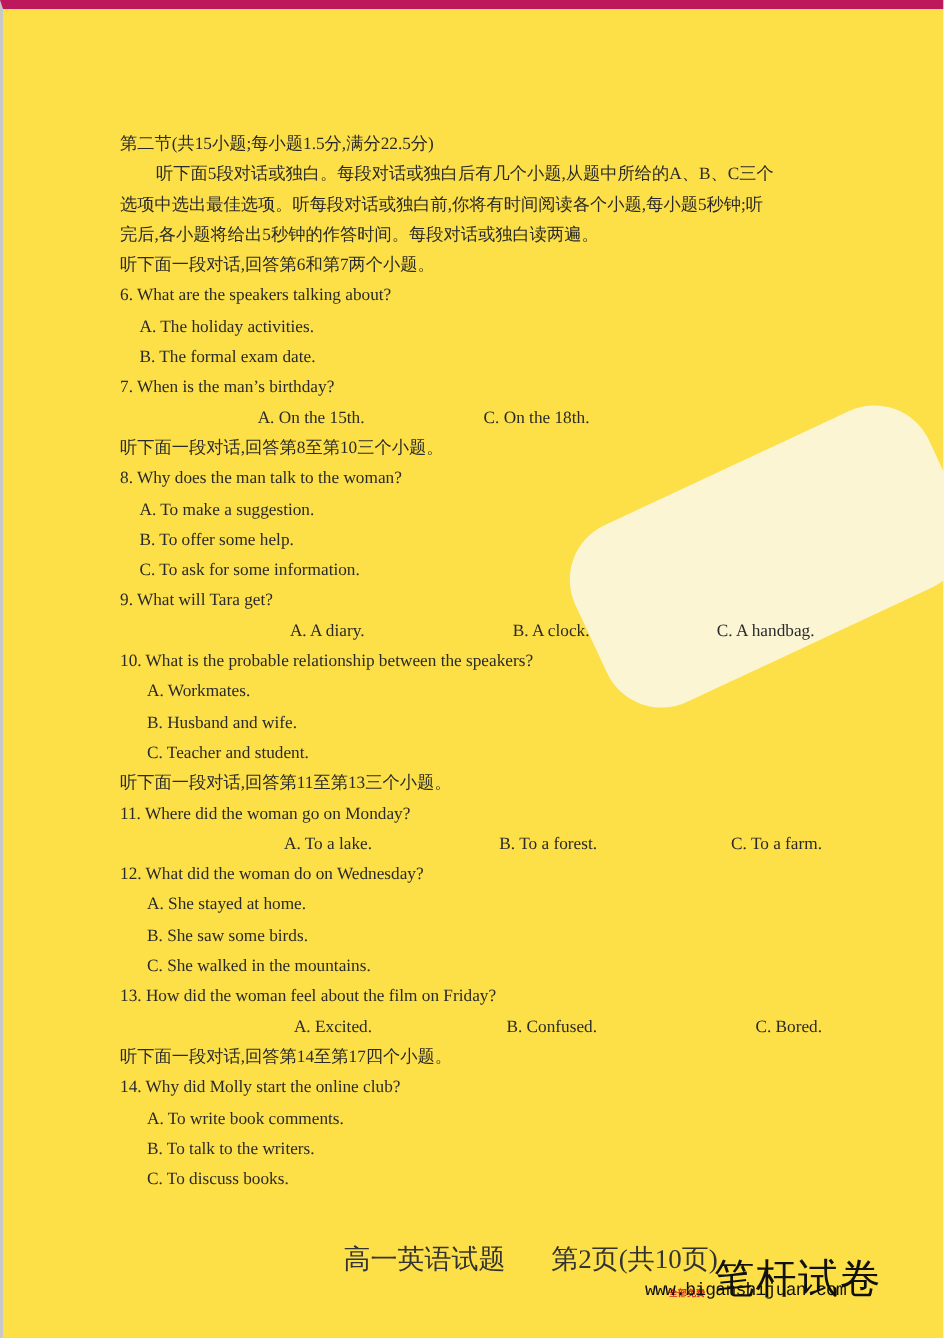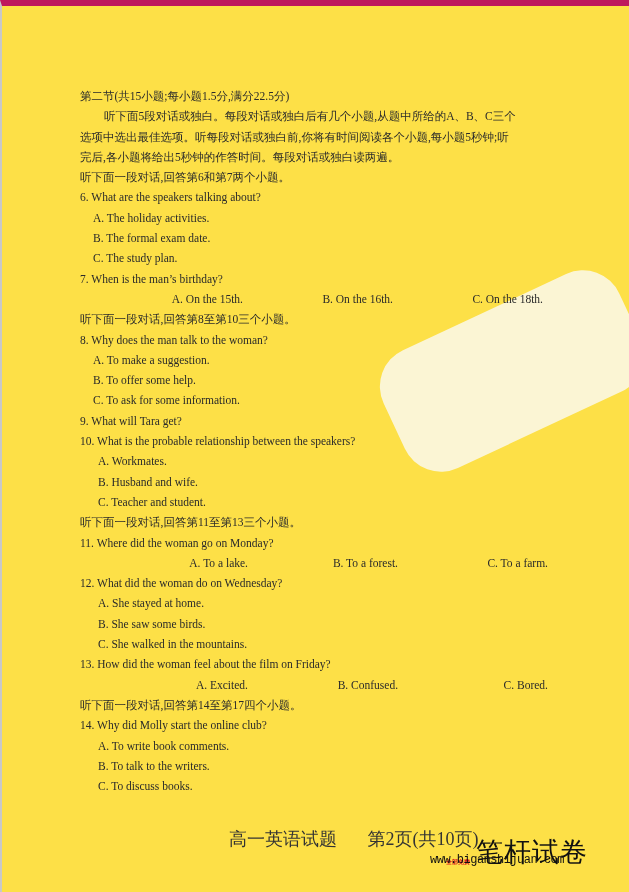--- a/index.html
+++ b/index.html
@@ -103,34 +103,37 @@
   <div class="content">
     <div class="line section-title">第二节(共15小题;每小题1.5分,满分22.5分)</div>
     <div class="line" style="padding-left:24px">听下面5段对话或独白。每段对话或独白后有几个小题,从题中所给的A、B、C三个</div>
     <div class="line">选项中选出最佳选项。听每段对话或独白前,你将有时间阅读各个小题,每小题5秒钟;听</div>
     <div class="line">完后,各小题将给出5秒钟的作答时间。每段对话或独白读两遍。</div>
 
     <div class="line instruction">听下面一段对话,回答第6和第7两个小题。</div>
     <div class="line question"><span>6.</span> <span>What are the speakers talking about?</span></div>
     <div class="line option">A. The holiday activities.</div>
     <div class="line option">B. The formal exam date.</div>
-    <div class="line option">C. The study plan.</div>
     <div class="line question"><span>7.</span> <span>When is the man’s birthday?</span></div>
     <div class="line option-row">
       <span class="opt">A. On the 15th.</span>
-      <span class="opt">B. On the 16th.</span>
       <span class="opt">C. On the 18th.</span>
     </div>
 
     <div class="line instruction">听下面一段对话,回答第8至第10三个小题。</div>
     <div class="line question"><span>8.</span> <span>Why does the man talk to the woman?</span></div>
     <div class="line option">A. To make a suggestion.</div>
     <div class="line option">B. To offer some help.</div>
     <div class="line option">C. To ask for some information.</div>
     <div class="line question"><span>9.</span> <span>What will Tara get?</span></div>
+    <div class="line option-row">
+      <span class="opt">A. A diary.</span>
+      <span class="opt">B. A clock.</span>
+      <span class="opt">C. A handbag.</span>
+    </div>
     <div class="q2">
       <div class="line question"><span>10.</span> <span>What is the probable relationship between the speakers?</span></div>
       <div class="line option">A. Workmates.</div>
       <div class="line option">B. Husband and wife.</div>
       <div class="line option">C. Teacher and student.</div>
     </div>
 
     <div class="line instruction">听下面一段对话,回答第11至第13三个小题。</div>
     <div class="q2">
       <div class="line question"><span>11.</span> <span>Where did the woman go on Monday?</span></div>

